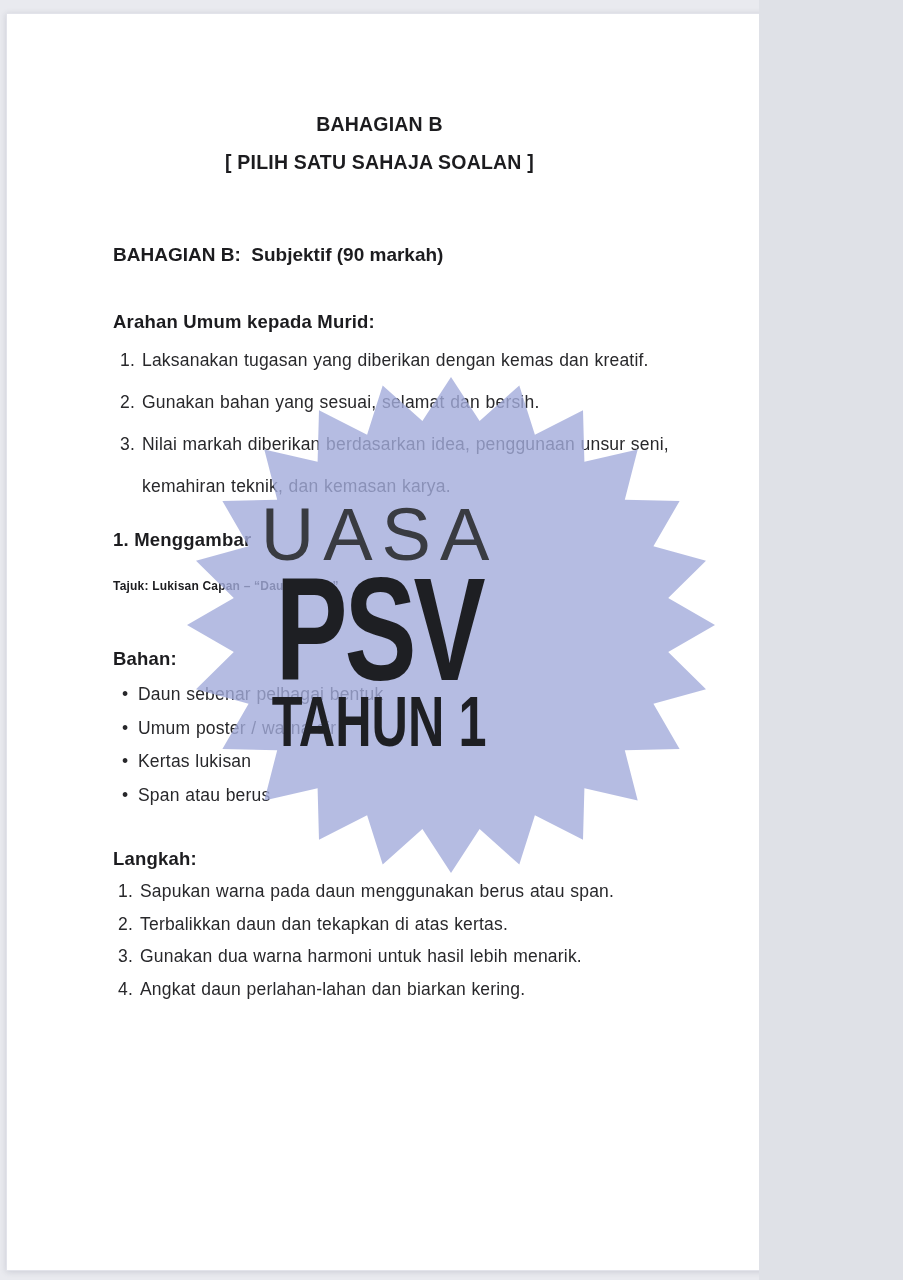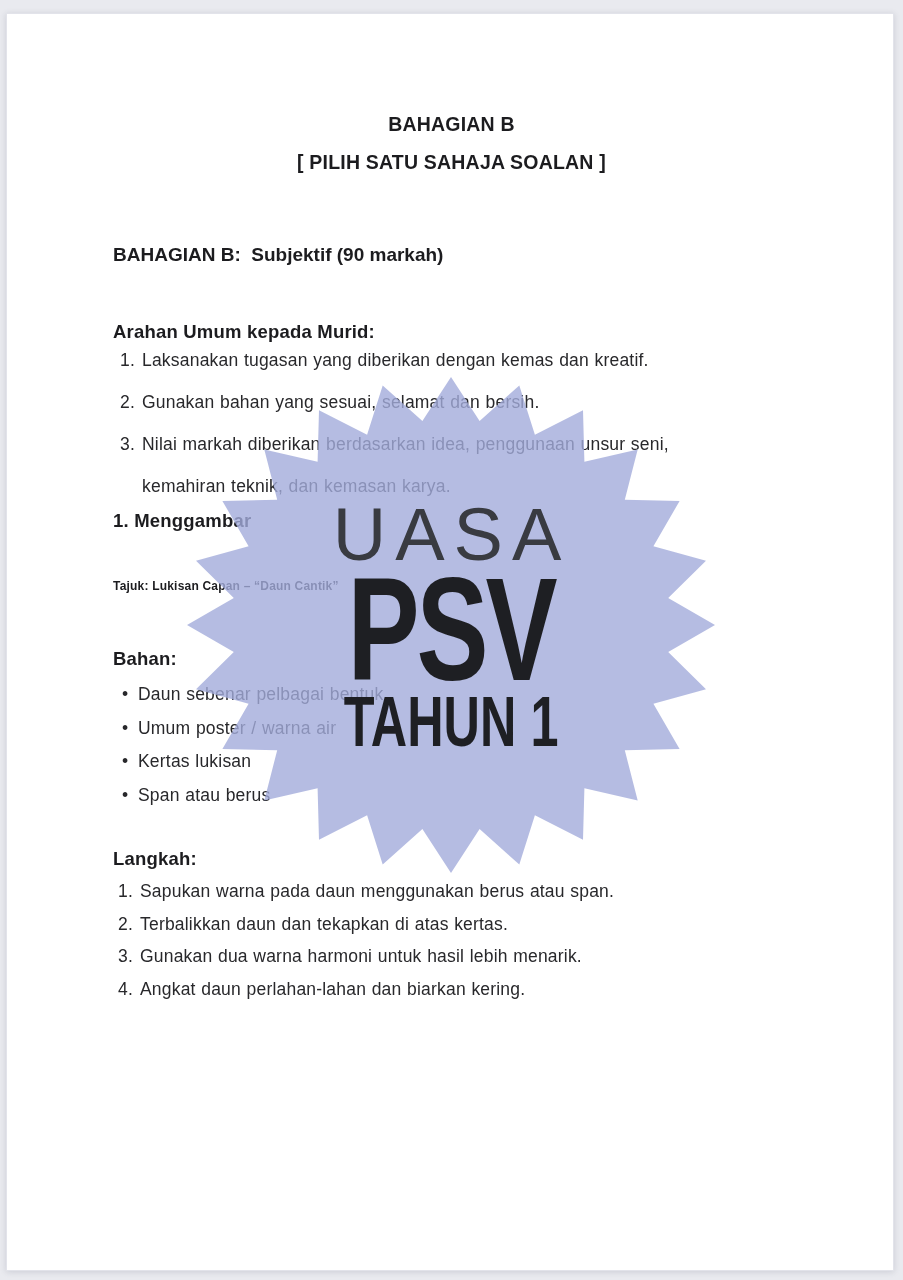--- a/index.html
+++ b/index.html
@@ -1,38 +1,38 @@
 <!DOCTYPE html>
 <html><head>
 <meta charset="utf-8">
 <style>
   html,body{margin:0;padding:0;background:#dfe1e7;}
   .canvas{
-    position:relative;width:903px;height:1280px;overflow:hidden;
+    position:relative;width:759px;height:1280px;overflow:hidden;
     background:#e9eaef;
     font-family:"Liberation Sans","DejaVu Sans",sans-serif;
     color:#242427;
   }
   .page{
     position:absolute;left:6px;top:13px;width:886px;height:1256px;
     background:#ffffff;border:1px solid #e2e3ea;
     box-shadow:0 1px 6px rgba(50,55,80,.16);
     z-index:1;
   }
   
   .txt-layer{position:absolute;inset:0;z-index:2;}
   .hdr{
     position:absolute;left:0;right:0;top:105px;text-align:center;
     font-weight:bold;font-size:19.5px;line-height:38px;color:#1c1c1f;
     letter-spacing:.2px;
   }
   .sec-title{position:absolute;left:113px;top:244px;font-weight:bold;font-size:19px;color:#1c1c1f;}
   .h-bold{position:absolute;left:113px;font-weight:bold;font-size:18.5px;color:#1c1c1f;letter-spacing:.2px;}
-  .arahan-h{top:321px;}
-  .task-h{top:510px;}
+  .arahan-h{top:311px;}
+  .task-h{top:529px;}
   .tajuk{top:579px;font-size:12px;}
   .bahan-h{top:648px;}
   .langkah-h{top:848px;}
   .body-list{position:absolute;font-size:17.5px;letter-spacing:.2px;word-spacing:.5px;color:#28282b;}
   .arahan{left:120px;top:339px;width:622px;line-height:42px;}
   .bahan{left:122px;top:678px;width:600px;line-height:33.5px;}
   .langkah{left:118px;top:875px;width:650px;line-height:32.5px;}
   .row{display:flex;align-items:flex-start;}
   .row .num{flex:none;width:22px;}
   .row .blt{flex:none;width:16px;}

